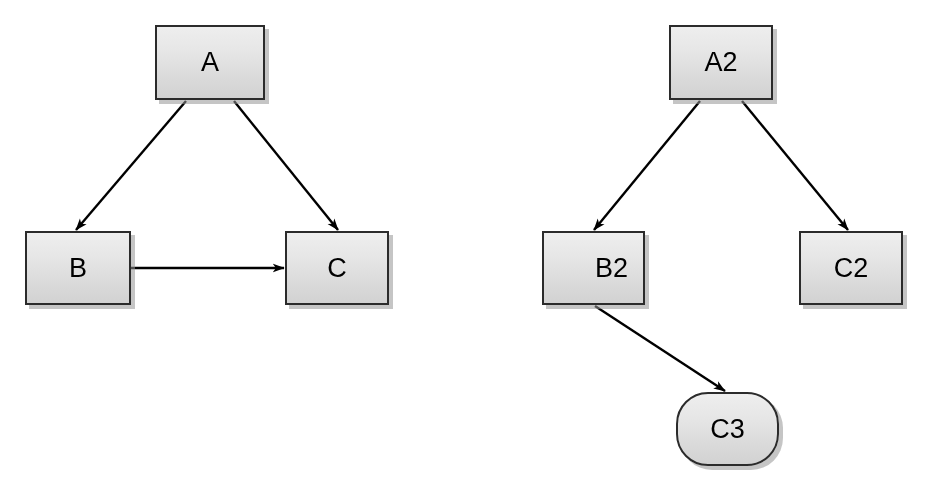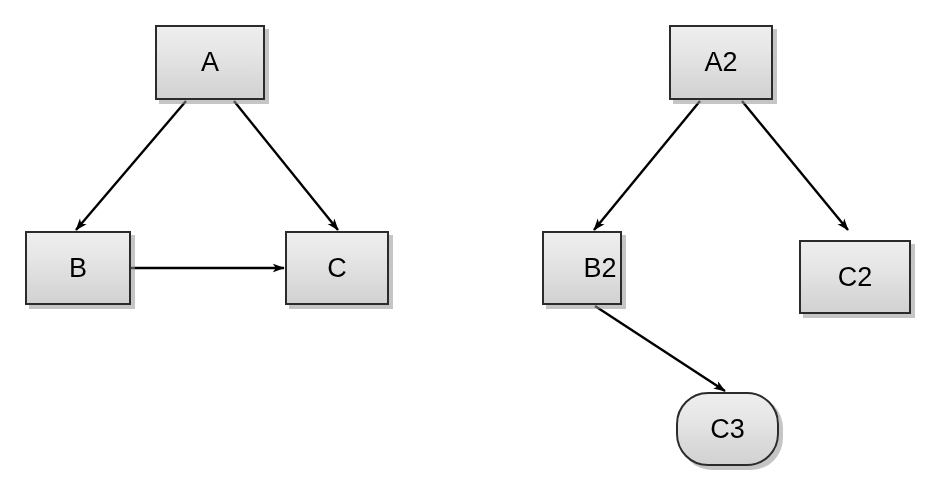--- a/index.html
+++ b/index.html
@@ -73,24 +73,24 @@
       </div>
       <div class="node" style="left: 25px; top: 231px; width: 106px; height: 74px;">
         <span class="node-label">B</span>
       </div>
       <div class="node" style="left: 285px; top: 231px; width: 104px; height: 74px;">
         <span class="node-label">C</span>
       </div>
       <div class="node" style="left: 669px; top: 25px; width: 104px; height: 75px;">
         <span class="node-label">A2</span>
       </div>
-      <div class="node" style="left: 542px; top: 231px; width: 80px; height: 74px; padding-left: 36px;">
+      <div class="node" style="left: 542px; top: 231px; width: 103px; height: 74px; padding-left: 36px;">
         <span class="node-label">B2</span>
       </div>
-      <div class="node" style="left: 799px; top: 231px; width: 112px; height: 74px; margin-top: 9px;">
+      <div class="node" style="left: 799px; top: 231px; width: 104px; height: 74px;">
         <span class="node-label">C2</span>
       </div>
       <div class="node" style="left: 676px; top: 392px; width: 103px; height: 74px; border-radius: 32px;">
         <span class="node-label">C3</span>
       </div>
     </div>
 
 </div>
 
 </body></html>

